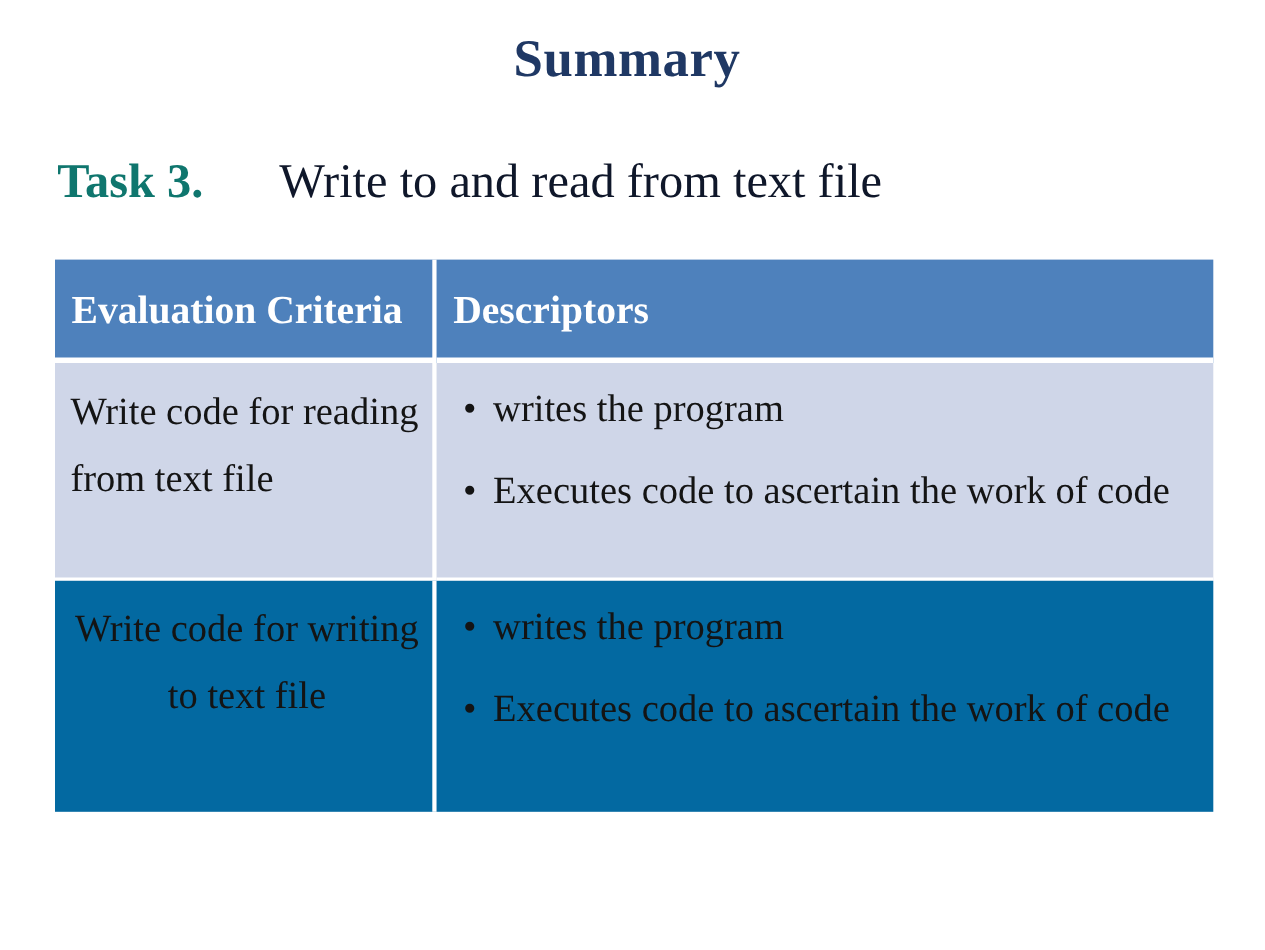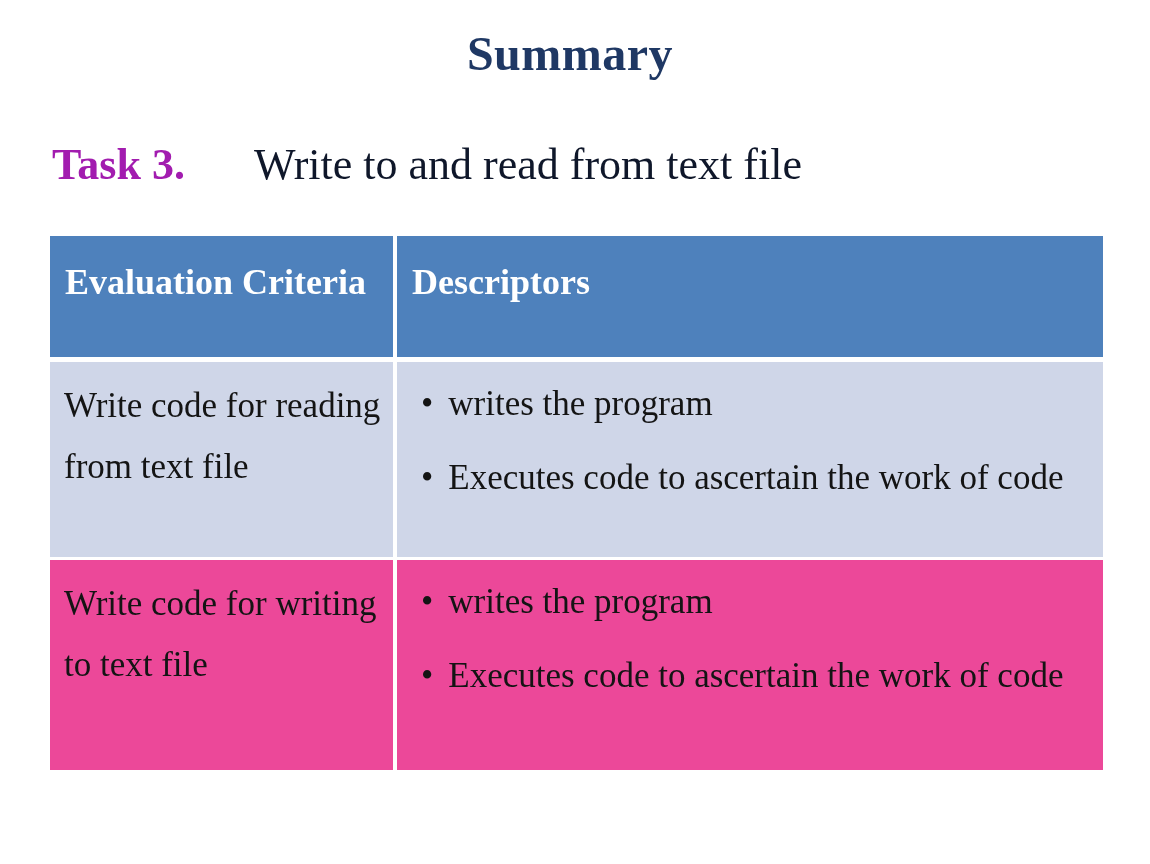--- a/index.html
+++ b/index.html
@@ -29,21 +29,21 @@
     letter-spacing: 0.5px;
     font-family: Liberation Serif, serif;
   }
   .task-line {
     margin: 58px 0 0 52px;
     font-size: 44px;
     white-space: nowrap;
   }
   .task-label {
     font-weight: bold;
-    color: #a21caf;
+    color: #0f766e;
   }
   .task-title {
     color: #0f172a;
     margin-left: 58px;
   }
   table.eval-table {
     border-collapse: separate;
     border-spacing: 0;
     table-layout: fixed;
     width: 1053px;
@@ -54,35 +54,35 @@
 
   .eval-table th {
     background: #4E81BC;
     color: #ffffff;
     font-weight: bold;
     text-align: left;
     vertical-align: top;
     font-size: 36px;
     line-height: 1.7;
     padding: 16px 14px 0 15px;
-    height: 126px;
+    height: 94px;
     box-sizing: border-box;
     border-bottom: 5px solid #ffffff;
   }
   .eval-table th.col-criteria {
     border-right: 4px solid #ffffff;
   }
   .eval-table td {
     vertical-align: top;
     font-size: 35px;
     box-sizing: border-box;
     padding: 0;
   }
   .eval-table tr.row-odd td  { background: #CFD6E8; height: 198px; border-bottom: 3px solid #ffffff; }
-  .eval-table tr.row-even td { background: #ec4899; height: 210px; }
+  .eval-table tr.row-even td { background: #0369a1; height: 210px; text-align: center; }
   .eval-table td.cell-criteria {
     border-right: 4px solid #ffffff;
     padding: 13px 8px 0 14px;
     line-height: 61px;
   }
   .eval-table td.cell-descriptors {
     padding: 12px 18px 0 24px;
   }
   .descriptor-list {
     list-style: none;

